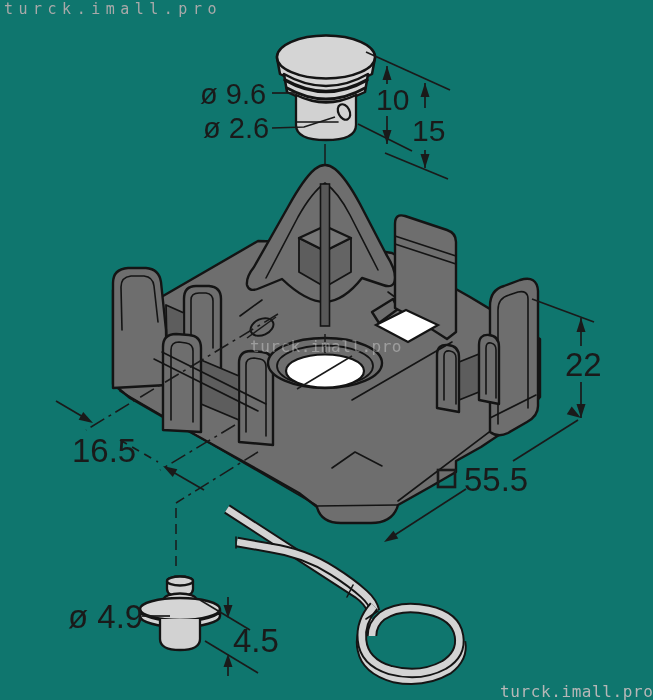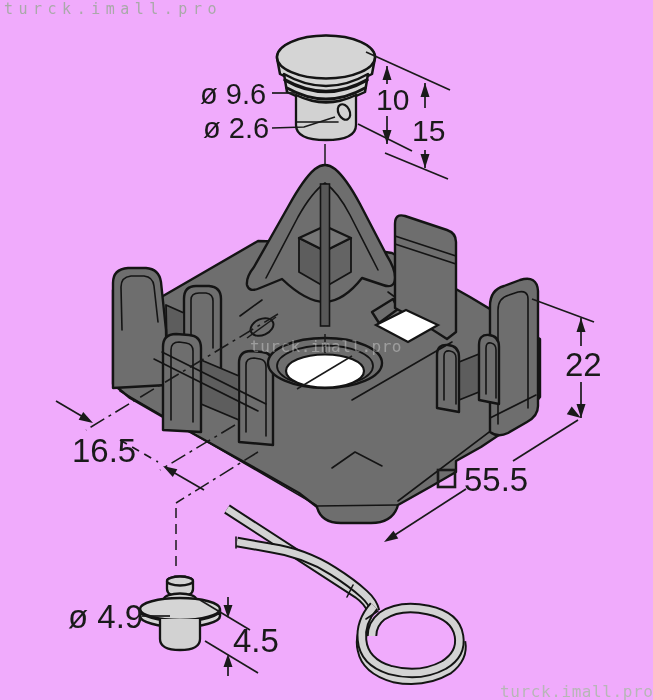--- a/index.html
+++ b/index.html
@@ -1,16 +1,16 @@
 <!DOCTYPE html>
 <html><head>
 <meta charset="utf-8">
 <style>
   html,body{margin:0;padding:0;background:#fff;}
-  .stage{position:relative;width:653px;height:700px;background:#f0abfc;overflow:hidden;}
+  .stage{position:relative;width:653px;height:700px;background:#0f766e;overflow:hidden;}
   svg{display:block;}
   
   .oln{fill:#6e6e6e;stroke:#141414;stroke-width:2.4;stroke-linejoin:round;}
   .olnDark{fill:#5d5d5d;stroke:#141414;stroke-width:1.8;stroke-linejoin:round;}
   .det{fill:none;stroke:#141414;stroke-width:1.6;stroke-linejoin:round;stroke-linecap:round;}
   .lt{fill:#d5d5d5;stroke:#141414;stroke-width:2.5;stroke-linejoin:round;}
   .lt2{fill:#d2d2d2;stroke:#141414;stroke-width:2.3;stroke-linejoin:round;}
   .white{fill:#ffffff;stroke:#141414;stroke-width:2.2;}
   .dim{fill:none;stroke:#1a1a1a;stroke-width:1.7;}
   .cl{fill:none;stroke:#1a1a1a;stroke-width:1.5;}

